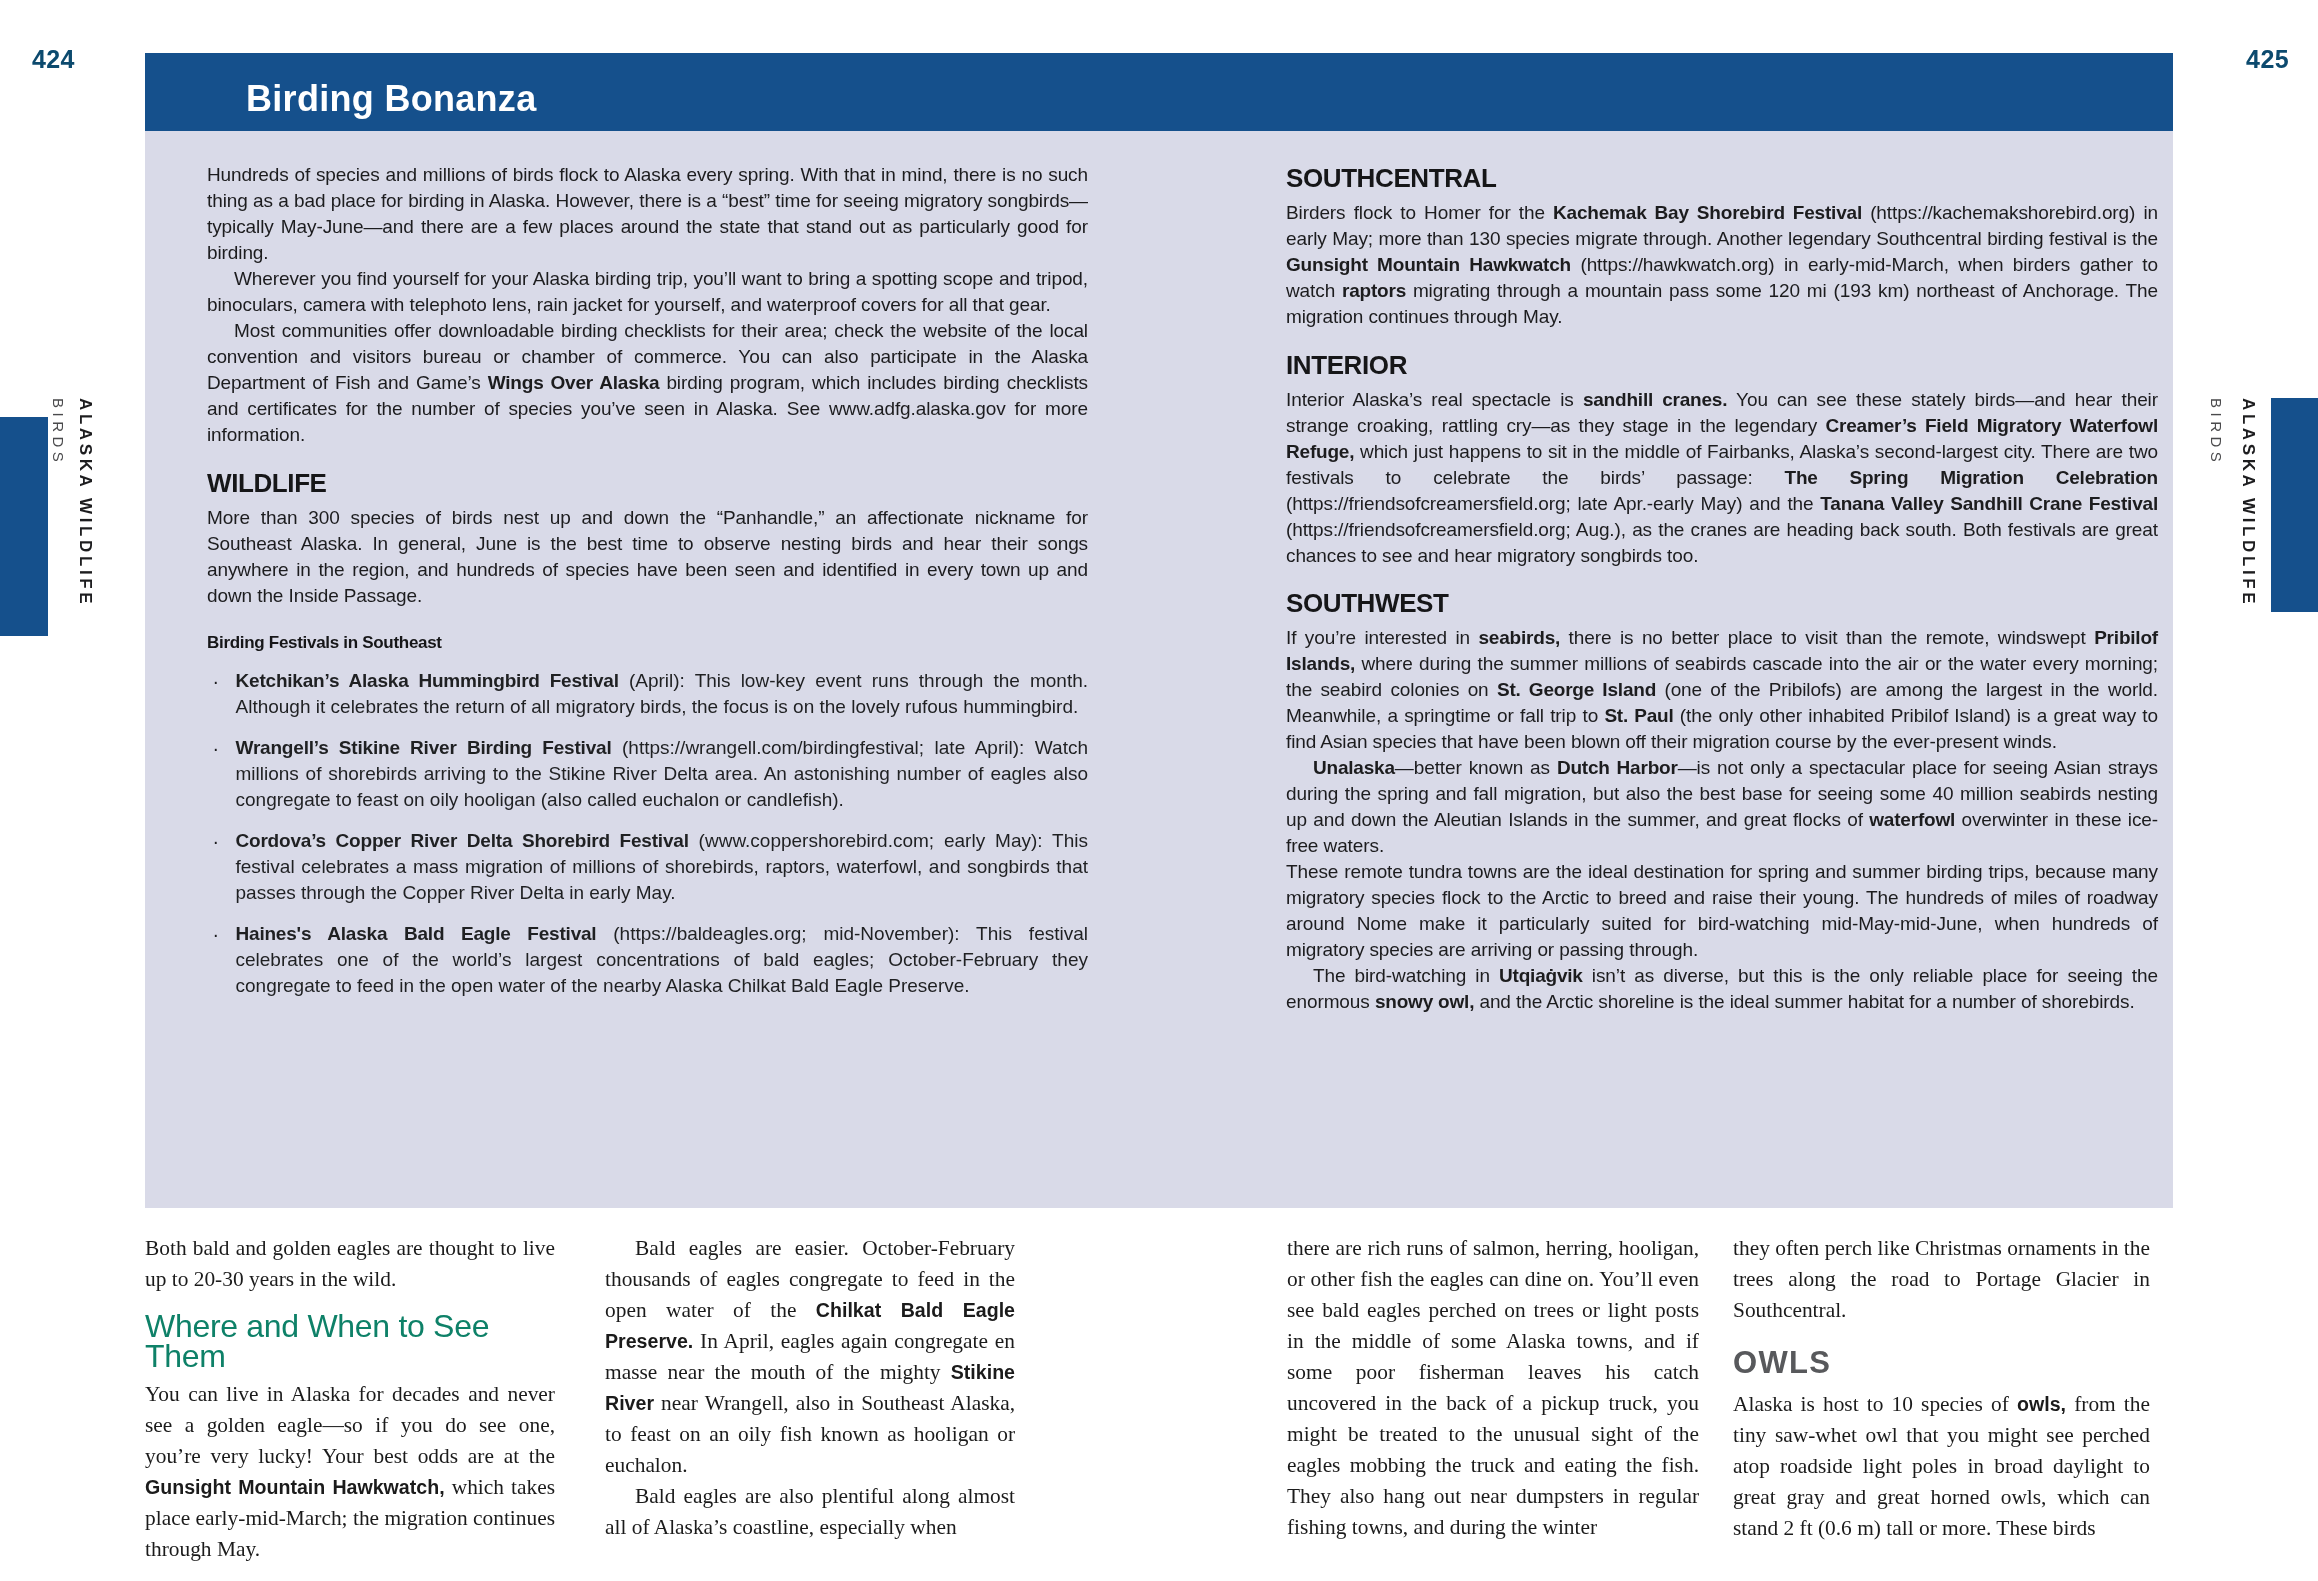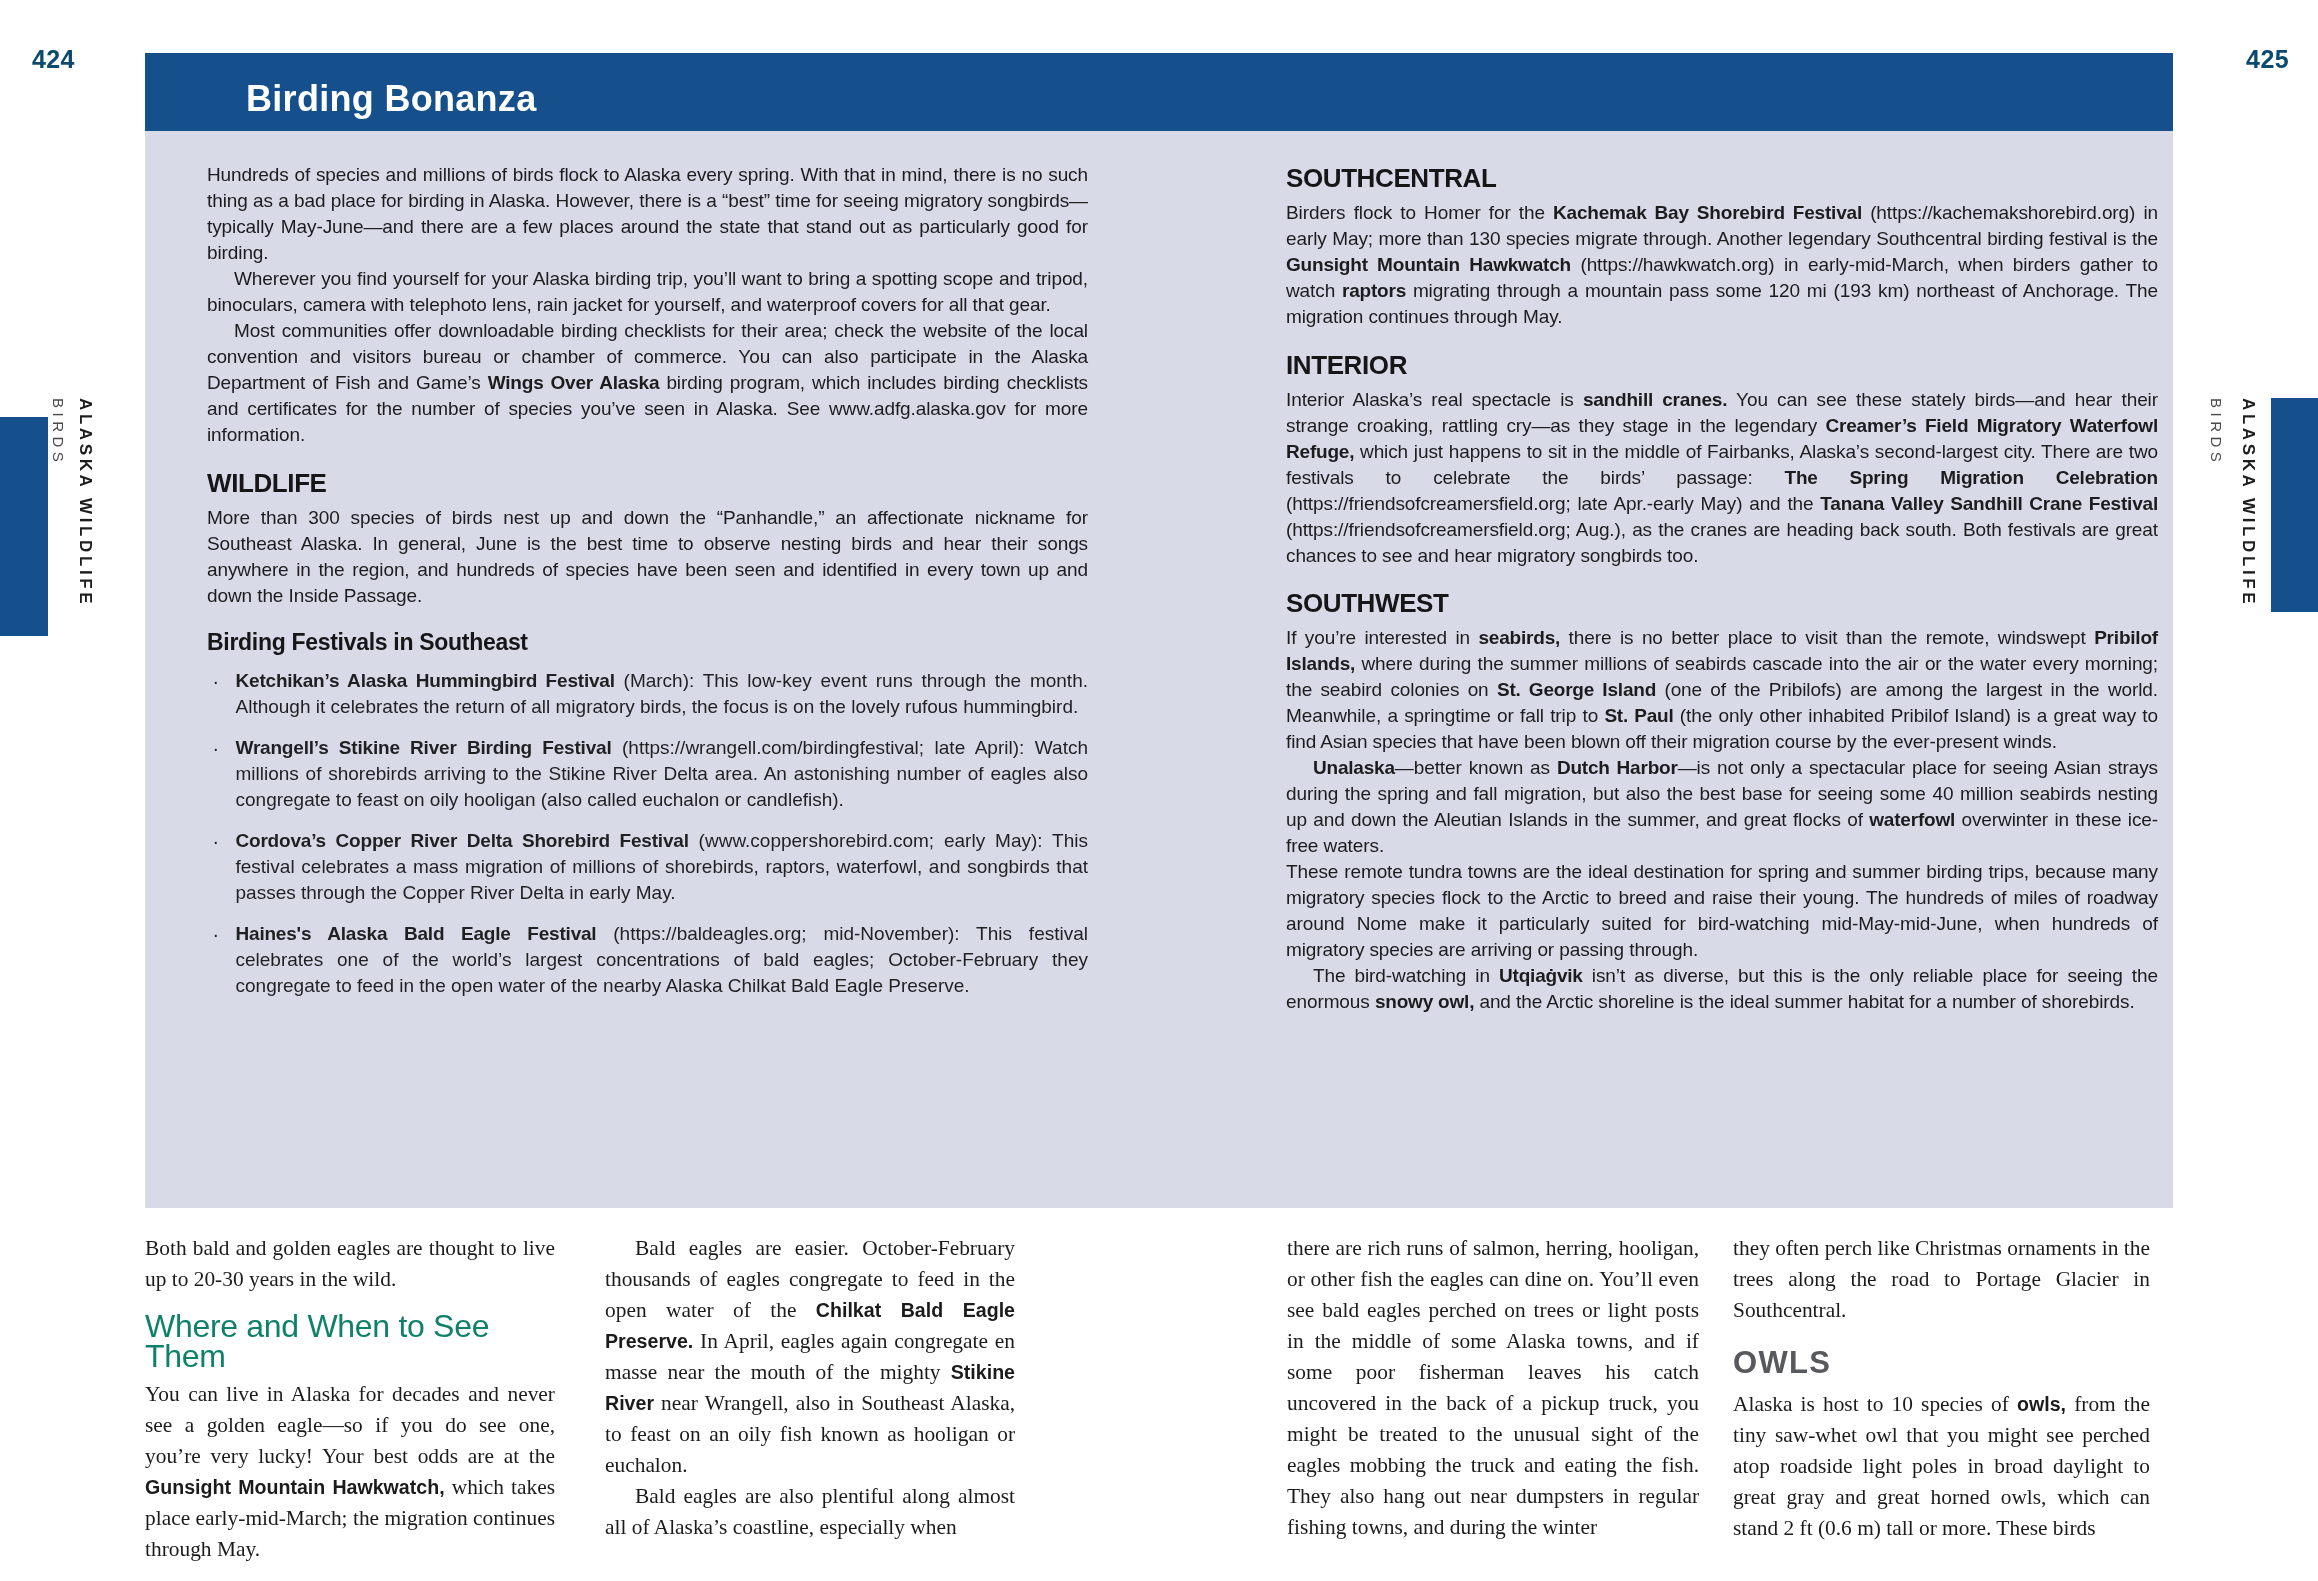--- a/index.html
+++ b/index.html
@@ -28,21 +28,21 @@
   .box-title{position:absolute;left:61px;top:25px;color:#ffffff;font-size:36px;font-weight:bold;letter-spacing:0.3px;margin-left:40px;}
   .box{position:absolute;left:145px;top:131px;width:2028px;height:1077px;background:var(--box_bg);}
   .bcol{position:absolute;top:31px;}
   .bcol-left{left:62px;width:881px;}
   .bcol-right{left:1141px;width:872px;top:32px;}
   .bcol p{margin:0;font-size:19px;line-height:26px;text-align:justify;hyphens:auto;color:#1c1c1e;letter-spacing:-0.1px;}
   .bcol p.ind{text-indent:27px;}
   .bcol .b{font-weight:bold;letter-spacing:-0.2px;}
   .bcol h2{margin:19.6px 0 7.1px 0;font-size:26px;line-height:30px;font-weight:bold;color:#161618;letter-spacing:-0.4px;}
   .bcol h2:first-child{margin-top:0;}
-  .bcol h3{margin:21.4px 0 12.5px 0;font-size:23px;line-height:25px;font-weight:bold;color:#161618;letter-spacing:-0.3px;}
+  .bcol h3{margin:21.4px 0 12.5px 0;font-size:17px;line-height:25px;font-weight:bold;color:#161618;letter-spacing:-0.3px;}
   .fest{list-style:none;margin:0;padding:0;}
   .fest li{position:relative;padding-left:28.5px;margin-bottom:15px;font-size:19px;line-height:26px;text-align:justify;hyphens:auto;}
   .fest li::before{content:"\00b7";position:absolute;left:5.4px;top:0;font-size:19.6px;color:#1c1c1e;}
 
   
   .acol{position:absolute;top:1233px;}
   .acol.c1{left:145px;width:410px;}
   .acol.c2{left:605px;width:410px;}
   .acol.c3{left:1287px;width:412px;}
   .acol.c4{left:1733px;width:417px;}
@@ -76,21 +76,21 @@
 
   <div class="box">
     <div class="bcol bcol-left">
       <p><span>Hundreds of species and millions of birds flock to Alaska every spring. With that in mind, there is no such thing as a bad place for birding in Alaska. However, there is a “best” time for seeing migratory songbirds—typically May-June—and there are a few places around the state that stand out as particularly good for birding.</span></p>
       <p class="ind"><span>Wherever you find yourself for your Alaska birding trip, you’ll want to bring a spotting scope and tripod, binoculars, camera with telephoto lens, rain jacket for yourself, and waterproof covers for all that gear.</span></p>
       <p class="ind"><span>Most communities offer downloadable birding checklists for their area; check the website of the local convention and visitors bureau or chamber of commerce. You can also participate in the Alaska Department of Fish and Game’s </span><span class="b">Wings Over Alaska</span><span> birding program, which includes birding checklists and certificates for the number of species you’ve seen in Alaska. See www.adfg.alaska.gov for more information.</span></p>
       <h2>WILDLIFE</h2>
       <p><span>More than 300 species of birds nest up and down the “Panhandle,” an affectionate nickname for Southeast Alaska. In general, June is the best time to observe nesting birds and hear their songs anywhere in the region, and hundreds of species have been seen and identified in every town up and down the Inside Passage.</span></p>
       <h3>Birding Festivals in Southeast</h3>
       <ul class="fest">
-        <li><span class="b">Ketchikan’s Alaska Hummingbird Festival</span><span> (March): This low-key event runs through the month. Although it celebrates the return of all migratory birds, the focus is on the lovely rufous hummingbird.</span></li>
+        <li><span class="b">Ketchikan’s Alaska Hummingbird Festival</span><span> (April): This low-key event runs through the month. Although it celebrates the return of all migratory birds, the focus is on the lovely rufous hummingbird.</span></li>
         <li><span class="b">Wrangell’s Stikine River Birding Festival</span><span> (https://wrangell.com/birdingfestival; late April): Watch millions of shorebirds arriving to the Stikine River Delta area. An astonishing number of eagles also congregate to feast on oily hooligan (also called euchalon or candlefish).</span></li>
         <li><span class="b">Cordova’s Copper River Delta Shorebird Festival</span><span> (www.coppershorebird.com; early May): This festival celebrates a mass migration of millions of shorebirds, raptors, waterfowl, and songbirds that passes through the Copper River Delta in early May.</span></li>
         <li><span class="b">Haines's Alaska Bald Eagle Festival</span><span> (https://baldeagles.org; mid-November): This festival celebrates one of the world’s largest concentrations of bald eagles; October-February they congregate to feed in the open water of the nearby Alaska Chilkat Bald Eagle Preserve.</span></li>
       </ul>
     </div>
     <div class="bcol bcol-right">
       <h2>SOUTHCENTRAL</h2>
       <p><span>Birders flock to Homer for the </span><span class="b">Kachemak Bay Shorebird Festival</span><span> (https://kachemakshorebird.org) in early May; more than 130 species migrate through. Another legendary Southcentral birding festival is the </span><span class="b">Gunsight Mountain Hawkwatch</span><span> (https://hawkwatch.org) in early-mid-March, when birders gather to watch </span><span class="b">raptors</span><span> migrating through a mountain pass some 120 mi (193 km) northeast of Anchorage. The migration continues through May.</span></p>
       <h2>INTERIOR</h2>
       <p><span>Interior Alaska’s real spectacle is </span><span class="b">sandhill cranes.</span><span> You can see these stately birds—and hear their strange croaking, rattling cry—as they stage in the legendary </span><span class="b">Creamer’s Field Migratory Waterfowl Refuge,</span><span> which just happens to sit in the middle of Fairbanks, Alaska’s second-largest city. There are two festivals to celebrate the birds’ passage: </span><span class="b">The Spring Migration Celebration</span><span> (https://friendsofcreamersfield.org; late Apr.-early May) and the </span><span class="b">Tanana Valley Sandhill Crane Festival</span><span> (https://friendsofcreamersfield.org; Aug.), as the cranes are heading back south. Both festivals are great chances to see and hear migratory songbirds too.</span></p>

